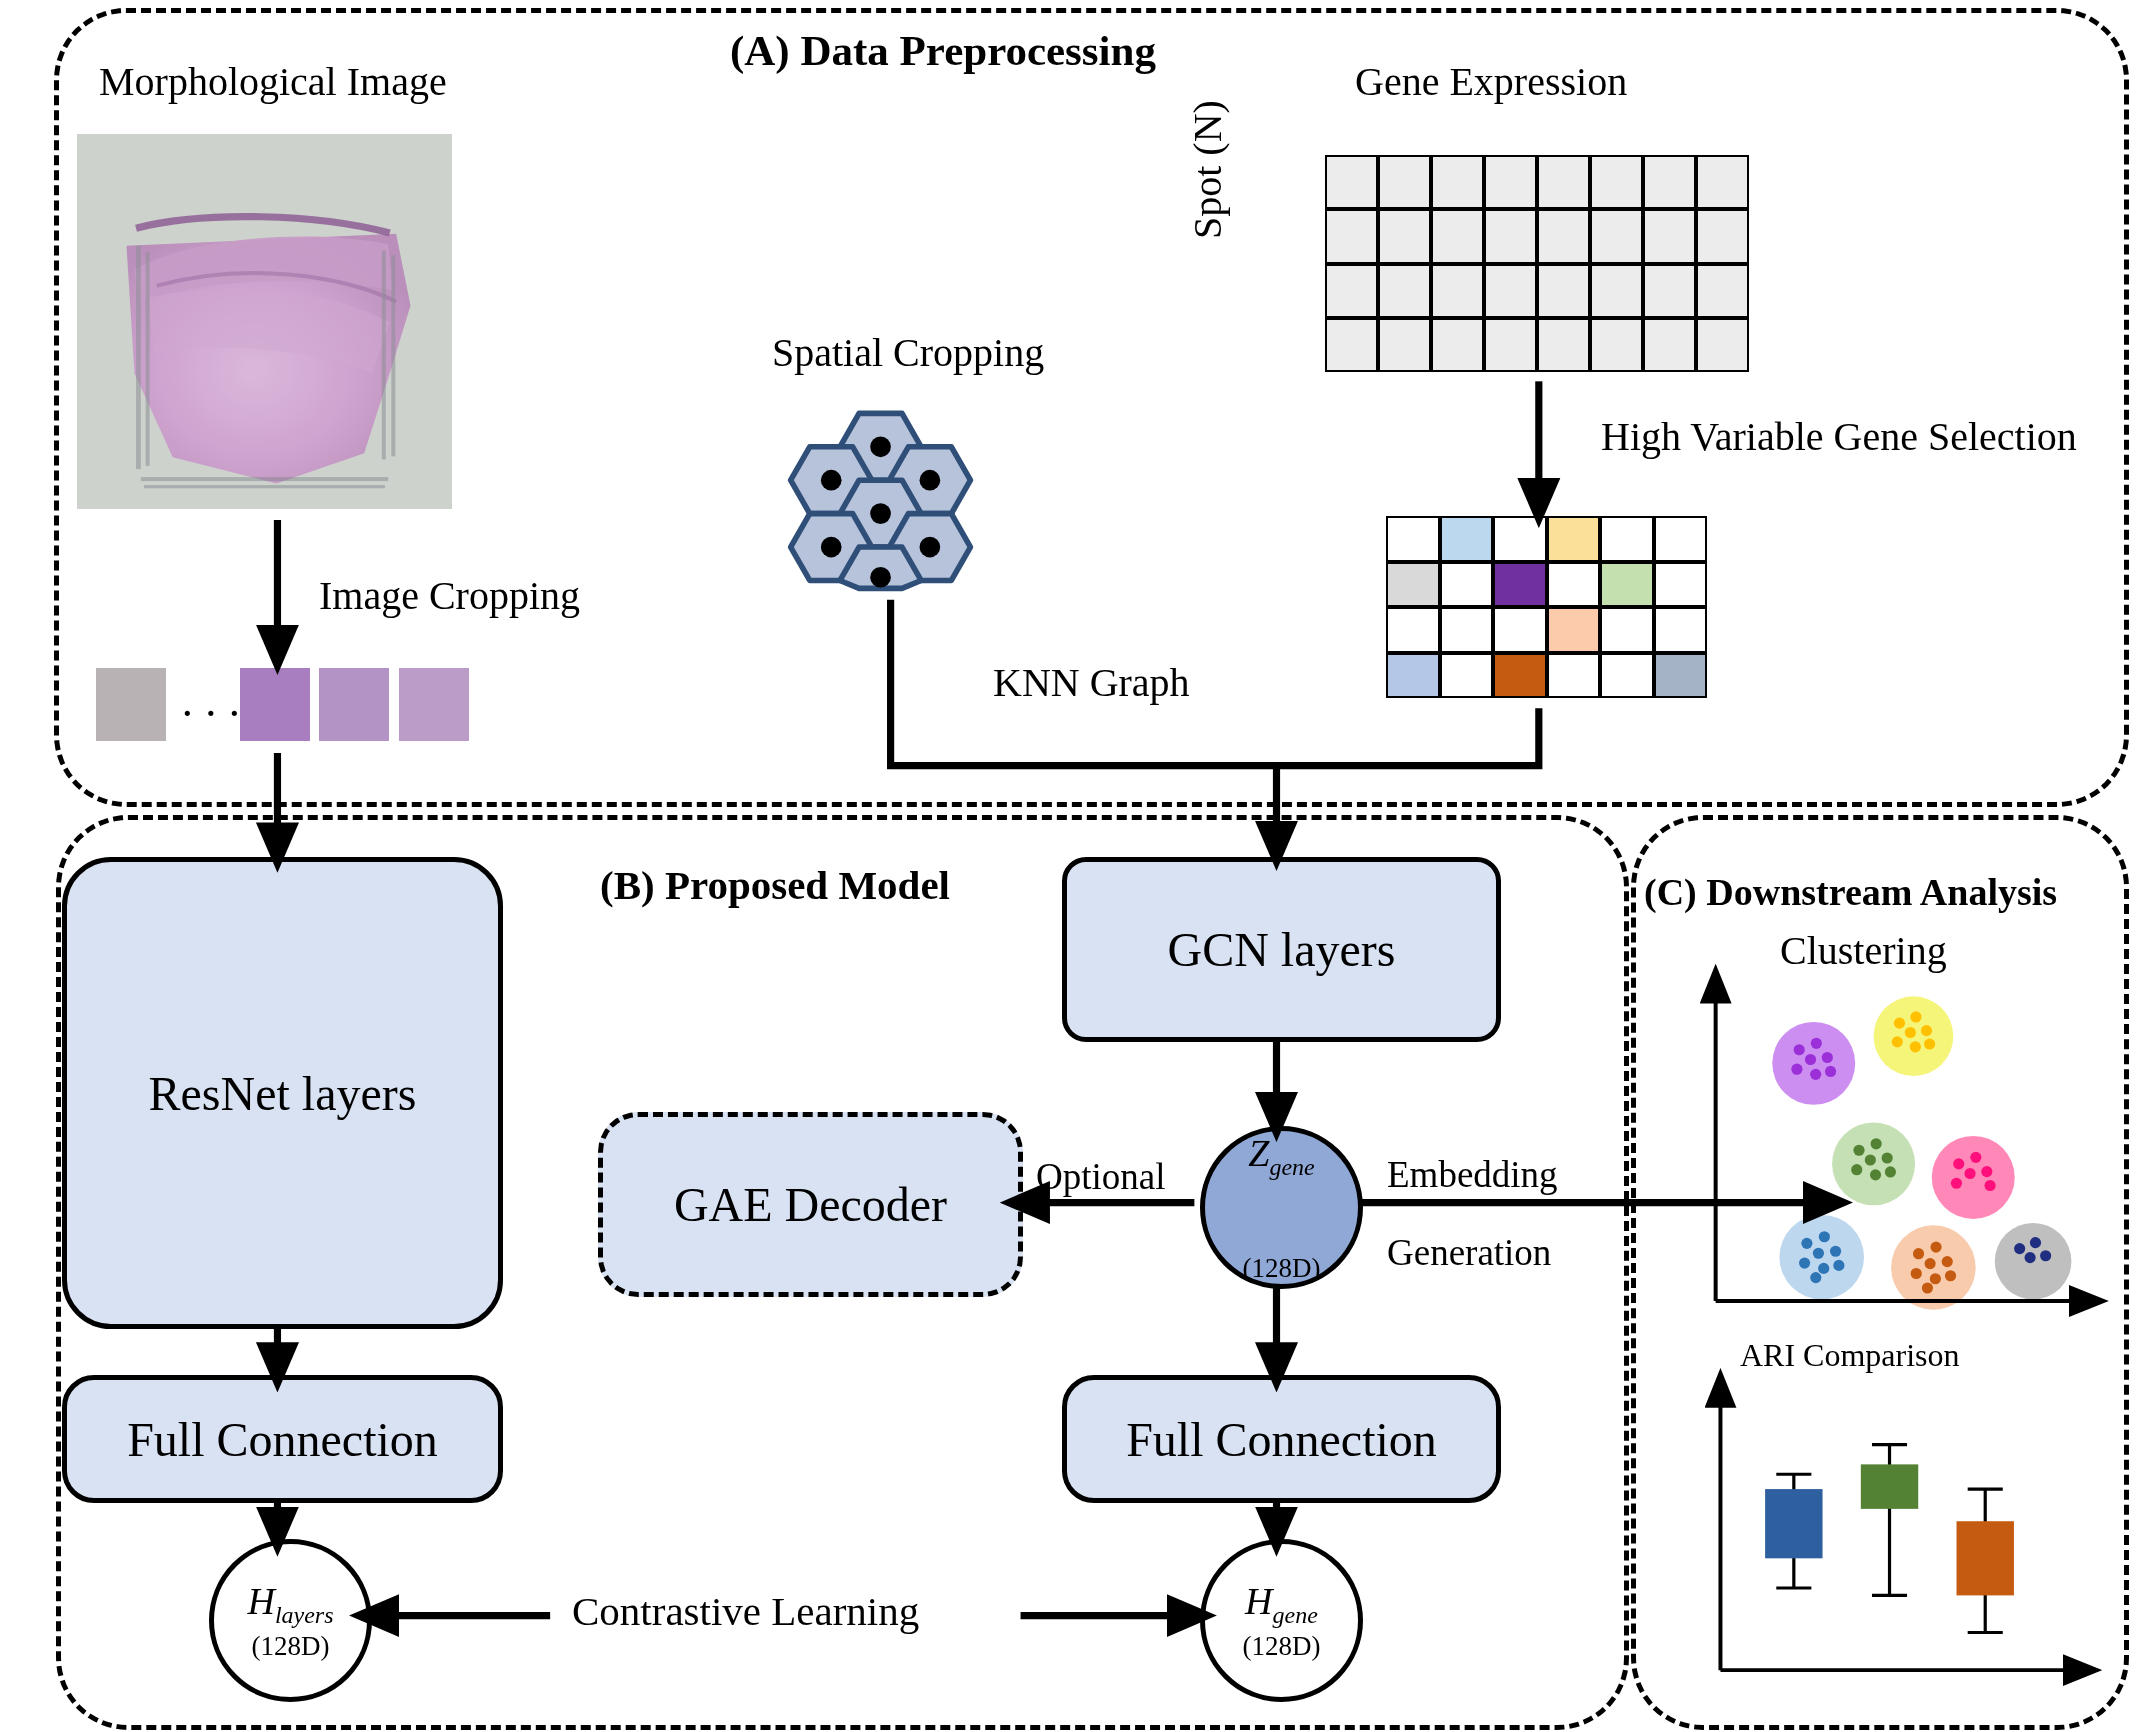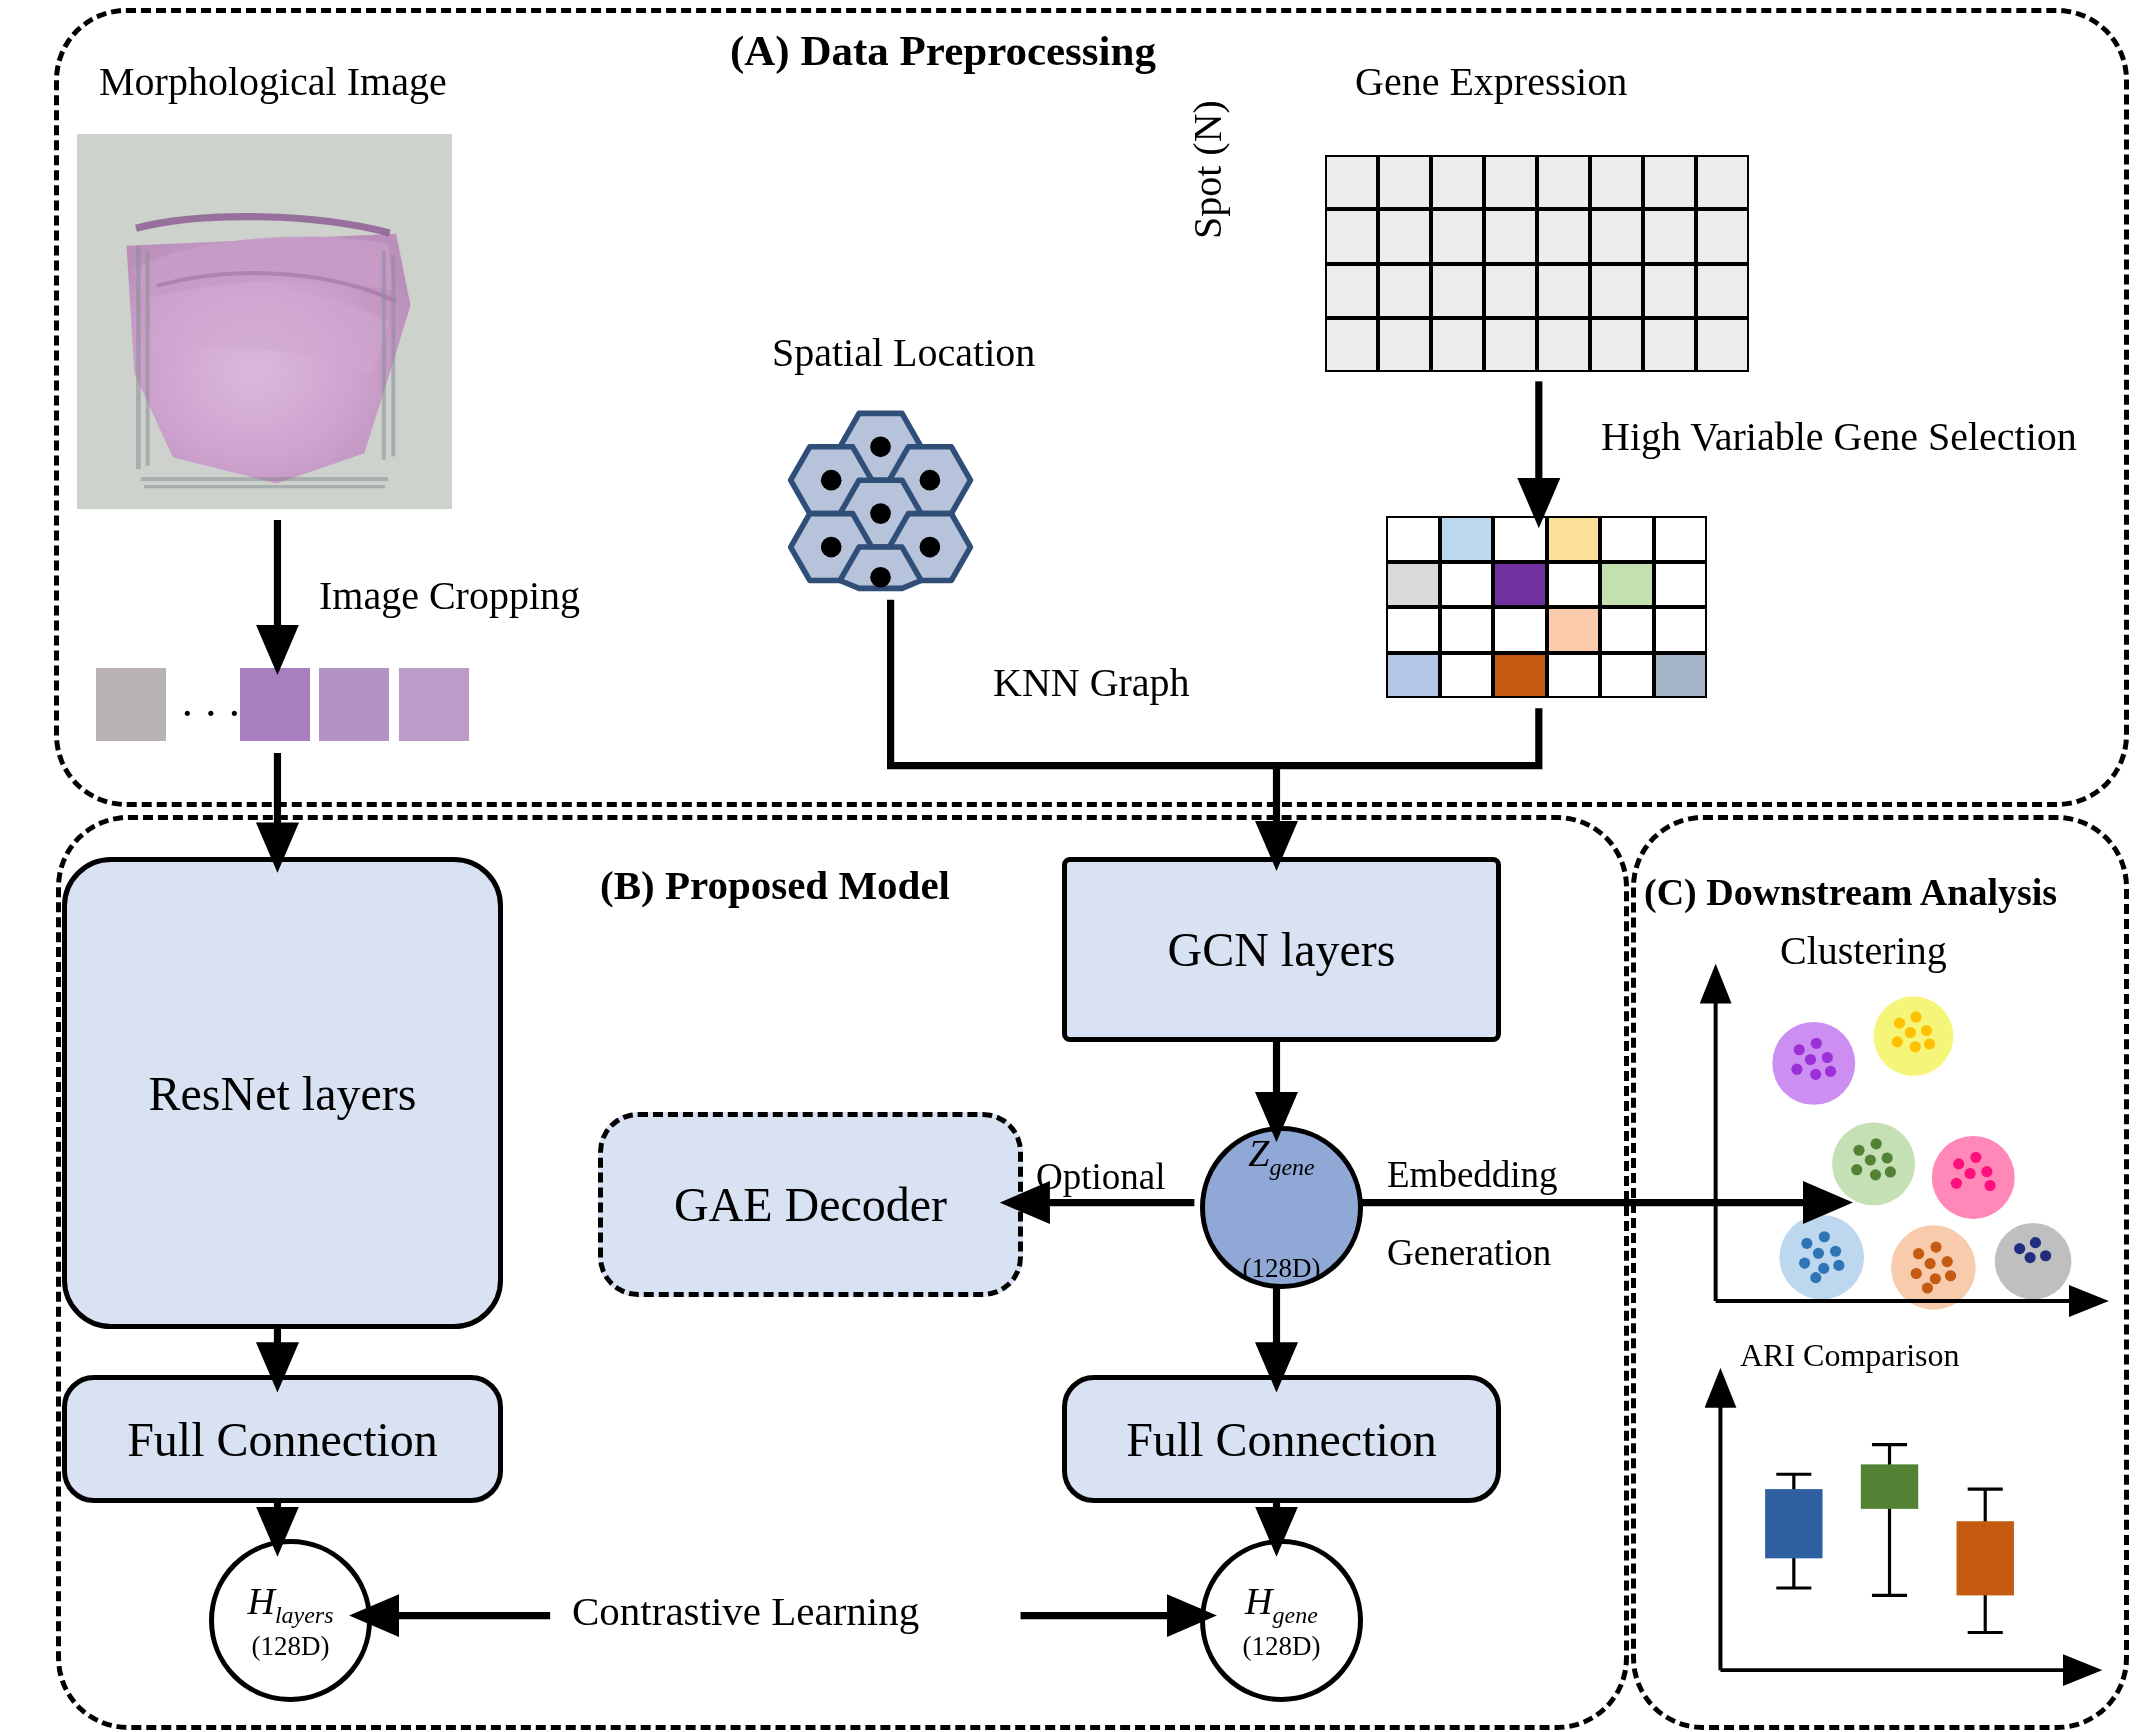--- a/index.html
+++ b/index.html
@@ -67,21 +67,21 @@
 <div class="txt" style="left:319px;top:576px;font-size:40px;">Image Cropping</div>
 
 <div class="abs" style="left:96px;top:668px;">
   <div class="patch" style="left:0px;top:0px;width:70px;height:73px;background:#b9b2b5;"></div>
   <div class="txt" style="left:86px;top:29px;font-size:32px;font-weight:bold;letter-spacing:2.4px;">· · ·</div>
   <div class="patch" style="left:144px;top:0px;width:70px;height:73px;background:#a87ec0;"></div>
   <div class="patch" style="left:223px;top:0px;width:70px;height:73px;background:#b392c6;"></div>
   <div class="patch" style="left:303px;top:0px;width:70px;height:73px;background:#bb9cc9;"></div>
 </div>
 
-<div class="txt" style="left:772px;top:333px;font-size:40px;">Spatial Location</div>
+<div class="txt" style="left:772px;top:333px;font-size:40px;">Spatial Cropping</div>
 
 <div class="abs" style="left:789px;top:407px;width:199px;height:183px;">
   <svg viewBox="0 0 250 230" style="width:199px;height:183px;position:absolute;">
     <g fill="#b7c3da" stroke="#2f4f79" stroke-width="7" stroke-linejoin="round">
       <polygon points="88,8 142,8 166,50 142,92 88,92 64,50"></polygon>
       <polygon points="26,50 80,50 104,92 80,134 26,134 2,92"></polygon>
       <polygon points="150,50 204,50 228,92 204,134 150,134 126,92"></polygon>
       <polygon points="88,92 142,92 166,134 142,176 88,176 64,134"></polygon>
       <polygon points="26,134 80,134 104,176 80,218 26,218 2,176"></polygon>
       <polygon points="150,134 204,134 228,176 204,218 150,218 126,176"></polygon>
@@ -168,21 +168,21 @@
     <div class="gridcell" style="background: rgb(255, 255, 255);"></div>
     <div class="gridcell" style="background: rgb(165, 179, 198);"></div>
   </div>
 
 <div class="txt" style="left:993px;top:663px;font-size:40px;">KNN Graph</div>
 
 <div class="nodebox" style="left:62px;top:857px;width:431px;height:462px;border-radius:49px;">
   <span style="font-size:48px;">ResNet layers</span>
 </div>
 
-<div class="nodebox" style="left:1062px;top:857px;width:429px;height:175px;border-radius:8px;">
+<div class="nodebox" style="left:1062px;top:857px;width:429px;height:175px;border-radius:24px;">
   <span style="font-size:48px;">GCN layers</span>
 </div>
 
 <div class="nodebox dash" style="left:598px;top:1112px;width:415px;height:175px;border-radius:40px;">
   <span style="font-size:48px;text-align:center;">GAE Decoder</span>
 </div>
 
 <div class="nodebox" style="left:62px;top:1375px;width:431px;height:118px;border-radius:32px;">
   <span style="font-size:48px;">Full Connection</span>
 </div>

